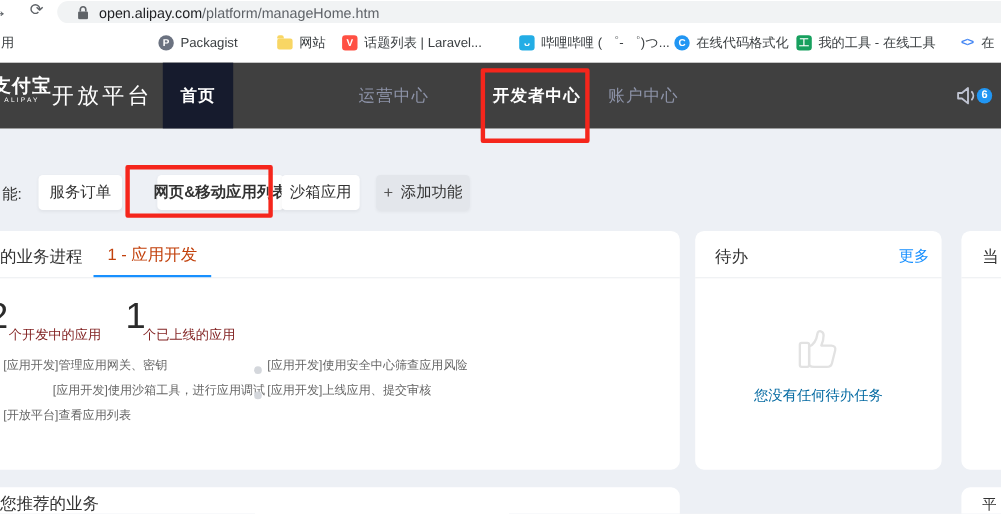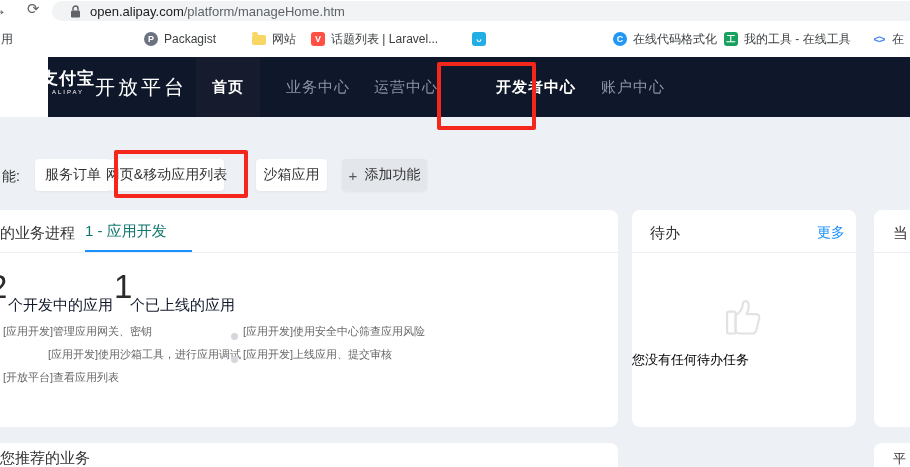--- a/index.html
+++ b/index.html
@@ -22,21 +22,21 @@
   .bm-label{font-size:12px;color:#3c4043;white-space:nowrap;}
   .fav{width:14px;height:14px;border-radius:3px;display:flex;align-items:center;justify-content:center;
        color:#fff;font-size:9px;font-weight:bold;flex:none;line-height:1;}
   .fav.round{border-radius:50%;}
   .fav.folder{width:14px;height:10px;border-radius:2px;position:relative;margin-top:2px;}
   .fav.folder::before{content:'';position:absolute;top:-3px;left:0;width:6px;height:3px;
        background:inherit;border-radius:2px 2px 0 0;}
   .fav.nobg{background:transparent !important;color:#4285f4;font-size:11px;letter-spacing:-1px;}
 
   
-  .navbar{position:absolute;top:57px;left:0;right:0;height:60px;background:#0f172a;margin-left:48px;}
+  .navbar{position:absolute;top:57px;left:0;right:0;height:60px;background:#404040;}
   .logo-block{position:absolute;left:-7px;top:13px;text-align:center;color:#fff;line-height:1;}
   .logo-cn{font-size:17px;font-weight:bold;letter-spacing:1px;}
   .logo-en{font-size:6px;letter-spacing:2px;margin-top:2px;}
   .platform-name{position:absolute;left:47px;top:17px;font-size:20px;color:#fff;letter-spacing:3px;}
   .nav-item{position:absolute;top:0;height:60px;display:flex;align-items:center;justify-content:center;
        font-size:15px;color:#8d93a8;cursor:pointer;letter-spacing:1px;}
   .nav-item.active{background:#161b2d;color:#fff;font-weight:bold;}
   .nav-item.hilite{color:#fff;font-weight:bold;}
   .speaker{position:absolute;left:869px;top:21px;cursor:pointer;}
   .notice-badge{position:absolute;left:888px;top:23px;width:14px;height:14px;border-radius:50%;
@@ -49,32 +49,32 @@
        display:flex;align-items:center;justify-content:center;box-shadow:0 1px 3px rgba(0,0,0,.05);
        cursor:pointer;white-space:nowrap;}
   .btn-add{background:#e3e6eb;gap:7px;color:#333;}
   .plus{font-size:15px;color:#555;}
 
   .card{position:absolute;background:#fff;border-radius:8px;}
   .card-divider{position:absolute;left:0;right:0;top:42px;height:1px;background:#edeff2;}
   .card-title{position:absolute;top:14px;font-size:15px;color:#333;white-space:nowrap;}
 
   
-  .tab{position:absolute;left:105px;top:12px;width:107px;text-align:left;font-size:15px;
-       color:#0f766e;cursor:pointer;white-space:nowrap;}
+  .tab{position:absolute;left:105px;top:12px;width:107px;text-align:center;font-size:15px;
+       color:#c2410c;cursor:pointer;white-space:nowrap;}
   .tab-underline{position:absolute;left:105px;top:40px;width:107px;height:2px;background:#1890ff;}
   .stat-num{position:absolute;top:60px;font-size:33px;color:#2b2b2b;line-height:1;}
-  .stat-unit{position:absolute;top:86px;font-size:15px;color:#0f172a;white-space:nowrap;}
+  .stat-unit{position:absolute;top:86px;font-size:12px;color:#7f1d1d;white-space:nowrap;}
   .check-item{position:absolute;font-size:11px;color:#666;white-space:nowrap;}
   .dot{position:absolute;width:7px;height:7px;border-radius:50%;background:#d4d7dc;}
 
   
   .more-link{position:absolute;right:11px;top:14px;font-size:14px;color:#1890ff;cursor:pointer;}
   .thumb-wrap{position:absolute;left:50%;transform:translateX(-50%);top:76px;}
-  .todo-empty{position:absolute;left:0;right:0;top:141px;font-size:13px;color:#000000;}
+  .todo-empty{position:absolute;left:0;right:0;top:141px;text-align:center;font-size:13px;color:#0369a1;}
 
   
   .anno{position:absolute;border:4px solid #f5261c;box-sizing:border-box;border-radius:2px;z-index:60;}
 </style>
 </head>
 <body>
 
 <div class="page">
 
   <div class="browser-top">
@@ -100,20 +100,21 @@
     <div class="bm" style="left:252px;">
       <span class="fav folder" style="background-color: rgb(248, 214, 100);"></span>
       <span class="bm-label">网站</span>
     </div>
     <div class="bm" style="left:311px;">
       <span class="fav" style="background-color: rgb(255, 80, 67);">V</span>
       <span class="bm-label">话题列表 | Laravel...</span>
     </div>
     <div class="bm" style="left:472px;">
       <span class="fav" style="background-color: rgb(35, 173, 229);">ᴗ</span>
+      <span class="bm-label">哔哩哔哩 ( ゜- ゜)つ...</span>
     </div>
     <div class="bm" style="left:613px;">
       <span class="fav round" style="background-color: rgb(33, 150, 243);">C</span>
       <span class="bm-label">在线代码格式化</span>
     </div>
     <div class="bm" style="left:724px;">
       <span class="fav" style="background-color: rgb(23, 160, 94);">工</span>
       <span class="bm-label">我的工具 - 在线工具</span>
     </div>
     <div class="bm" style="left:872px;">
@@ -123,37 +124,36 @@
   </div>
 
   <div class="navbar">
     <div class="logo-block">
       <div class="logo-cn">支付宝</div>
       <div class="logo-en">ALIPAY</div>
     </div>
     <div class="platform-name">开放平台</div>
 
     <div class="nav-item active" style="left:148px;width:64px;">首页</div>
-    <div class="nav-item" style="left:230px;width:80px;">业务中心</div>
     <div class="nav-item" style="left:318px;width:80px;">运营中心</div>
     <div class="nav-item hilite" style="left:440px;width:96px;">开发者中心</div>
     <div class="nav-item" style="left:545px;width:80px;">账户中心</div>
 
     <svg class="speaker" width="21" height="18" viewBox="0 0 21 18">
       <path d="M2 6.5 h3.5 l5.5-4.5 v14 l-5.5-4.5 H2 z" fill="none" stroke="#bfc3d1" stroke-width="1.7" stroke-linejoin="round"></path>
       <path d="M14.5 5.5 a5.3 5.3 0 0 1 0 7" fill="none" stroke="#bfc3d1" stroke-width="1.7" stroke-linecap="round"></path>
     </svg>
     <div class="notice-badge">6</div>
   </div>
 
   <div class="content">
 
     <span class="tb-label">能:</span>
     <div class="btn" style="left:35px;width:76px;">服务订单</div>
-    <div class="btn" style="left:109px;width:115px;">网页&amp;移动应用列表</div>
+    <div class="btn" style="left:143px;width:115px;font-weight:bold;">网页&amp;移动应用列表</div>
     <div class="btn" style="left:256px;width:71px;">沙箱应用</div>
     <div class="btn btn-add" style="left:342px;width:85px;">
       <span class="plus">+</span>
       <span>添加功能</span>
     </div>
 
     <div class="card" style="left:-20px;top:93px;width:638px;height:217px;">
       <div class="card-title" style="left:20px;">的业务进程</div>
       <div class="tab">1 - 应用开发</div>
       <div class="card-divider"></div>

